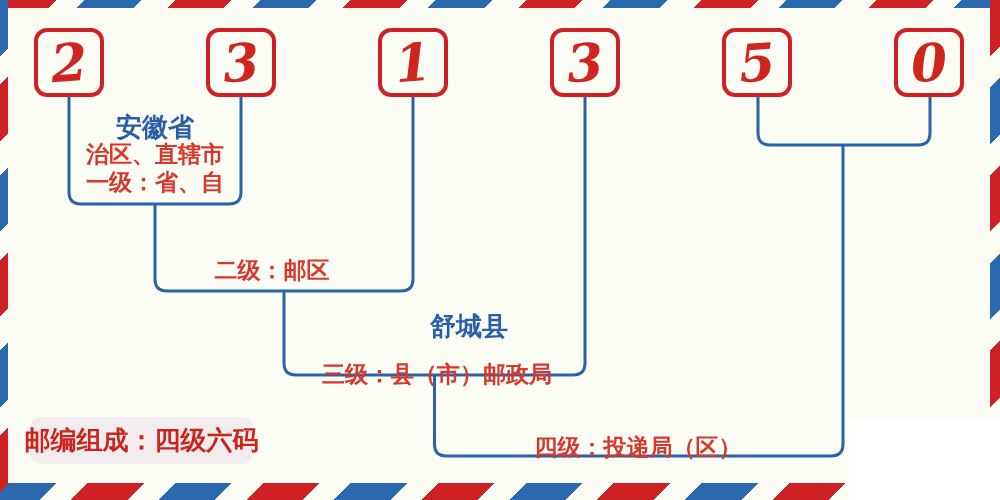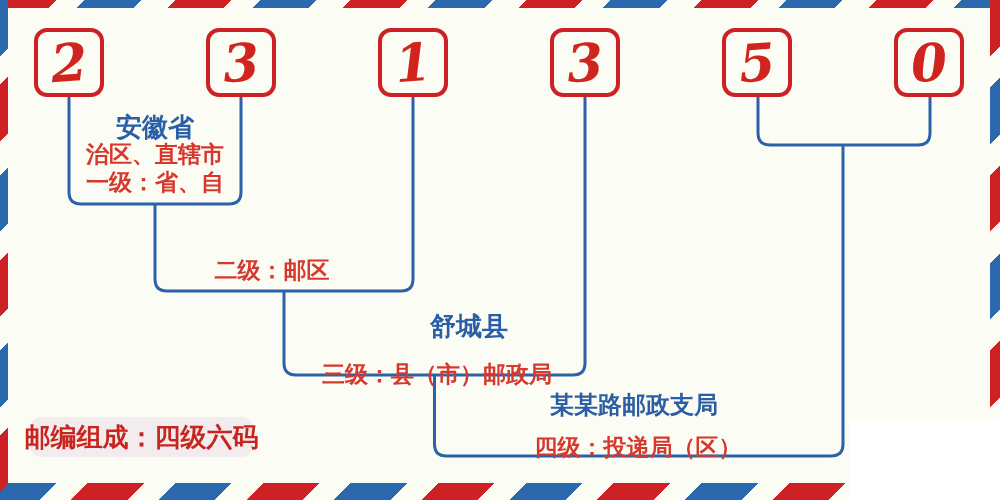--- a/index.html
+++ b/index.html
@@ -49,21 +49,21 @@
   .region-1{left:155px;top:110px;font-size:26px;}
   .desc-1{left:155px;top:140px;font-size:23px;line-height:28px;}
   .desc-2{left:272px;top:255px;font-size:23px;}
   .region-3{left:433px;top:309px;font-size:26px;margin-left:36px;}
   .desc-3{left:437px;top:359px;font-size:23px;}
   .delivery{left:843px;top:107px;font-size:23px;}
   .branch-4{left:634px;top:389px;font-size:24px;}
   .desc-4{left:638px;top:423px;font-size:23px;margin-top:9px;}
   
   .pill{
-    position:absolute;left:30px;top:417px;width:223px;height:40px;
+    position:absolute;left:30px;top:417px;width:223px;height:47px;
     background:#f2ecef;border-radius:11px;z-index:3;
     display:flex;align-items:center;justify-content:center;
   }
   .pill span{
     font-family:"DejaVu Serif","Liberation Serif",serif;
     font-weight:bold;font-size:26px;color:#c8251e;white-space:nowrap;
   }
   
   .white-patch{
     position:absolute;left:849px;top:420px;width:151px;height:80px;
@@ -112,21 +112,20 @@
     <div>治区、直辖市</div>
     <div>一级：省、自</div>
   </div>
 
   <div class="lbl lbl-red desc-2">二级：邮区</div>
 
   <div class="lbl lbl-blue region-3">舒城县</div>
   <div class="lbl lbl-red desc-3">三级：县（市）邮政局</div>
 
 
-  <div class="lbl lbl-blue branch-4">某某路邮政支局</div>
   <div class="lbl lbl-red desc-4">四级：投递局（区）</div>
 
   <div class="pill">
     <span>邮编组成：四级六码</span>
   </div>
 
   <div class="white-patch"></div>
 
 </div>
 

